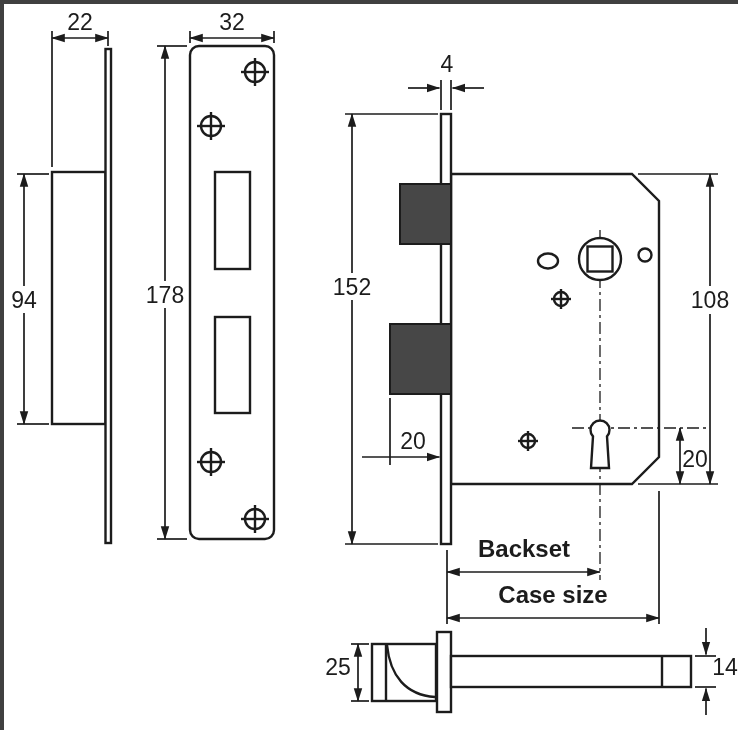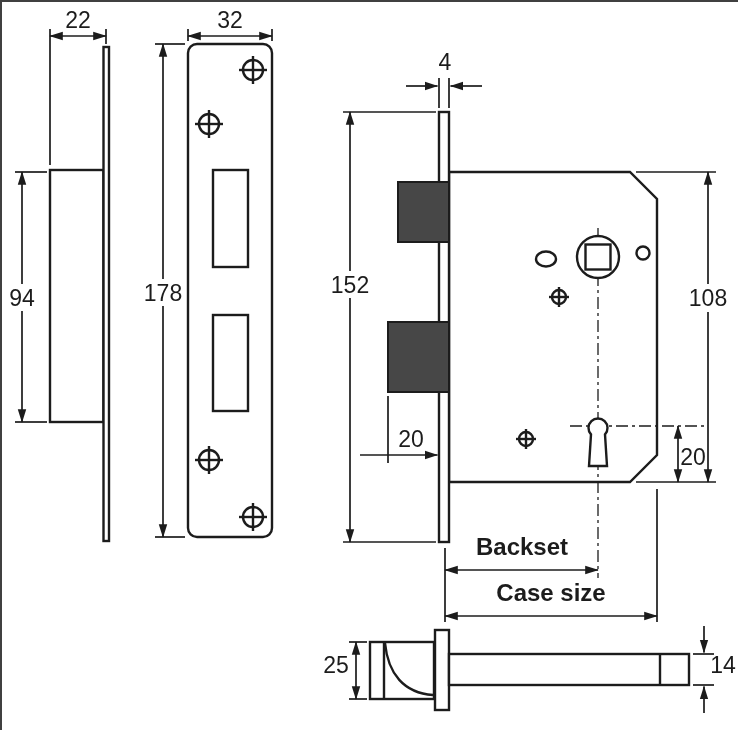--- a/index.html
+++ b/index.html
@@ -1,18 +1,18 @@
 <!DOCTYPE html>
 <html><head>
 <meta charset="utf-8">
 <style>
   html,body{margin:0;padding:0;background:#fff;}
   .stage{
     width:738px;height:730px;position:relative;
-    background:#ffffff;border:2px solid #404040;box-sizing:border-box;
+    background:#ffffff;border:4px solid #404040;box-sizing:border-box;
     font-family:"Liberation Sans",sans-serif;
   }
   svg{position:absolute;inset:0;}
   svg text{font-family:"Liberation Sans",sans-serif;fill:#1c1c1c;}
   .num{font-size:23px;font-weight:400;}
   .lbl{font-size:24px;font-weight:700;}
   .outline{stroke:#1c1c1c;stroke-width:2.4;fill:#ffffff;}
   .outline-nf{stroke:#1c1c1c;stroke-width:2.4;fill:none;}
   .solid{stroke:#1c1c1c;stroke-width:2;fill:#474747;}
   .dim{stroke:#1c1c1c;stroke-width:1.7;fill:none;}

